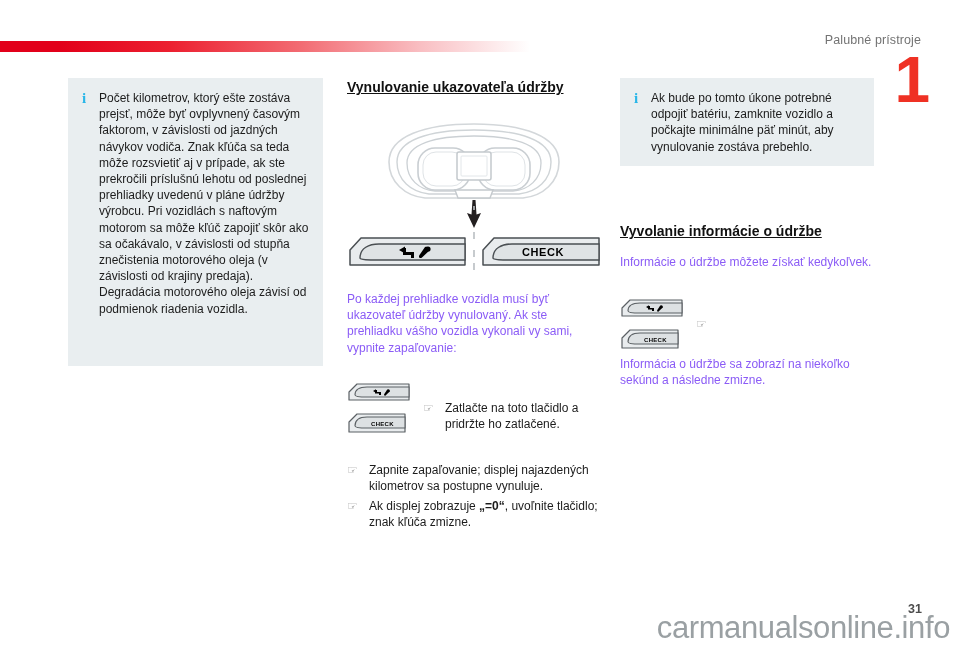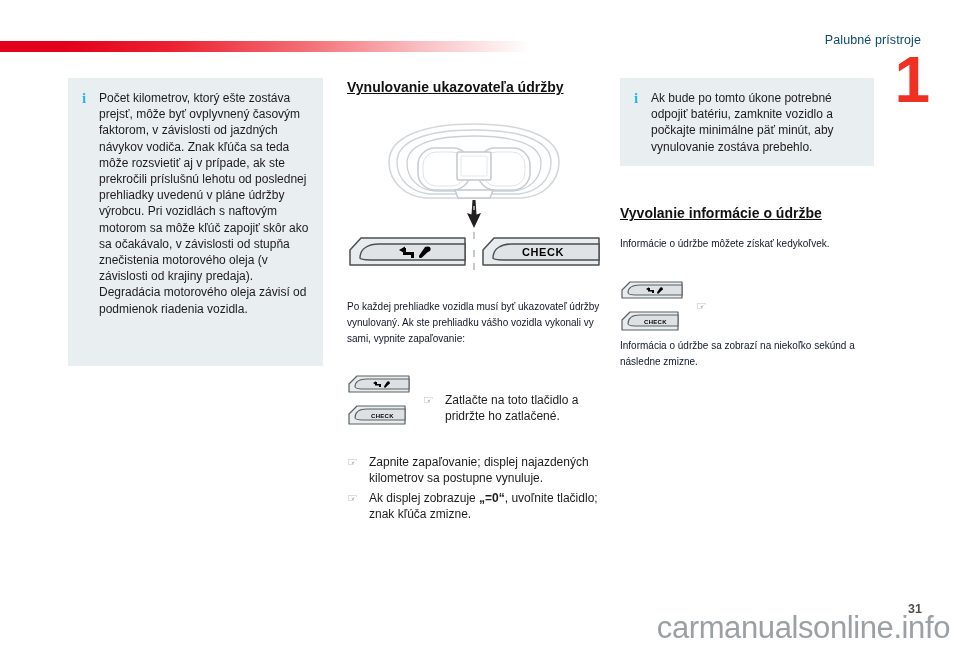--- a/index.html
+++ b/index.html
@@ -25,21 +25,21 @@
     height: 11px;
     background: linear-gradient(to right,
         #e2001a 0px, #e2001a 60px, #ec2030 170px,
         #f26b72 300px, #f9bec2 420px, #ffffff 530px);
   }
   #header-title {
     position: absolute;
     right: 39px;
     top: 33px;
     font-size: 12.5px;
-    color: #0c4a6e;
+    color: #737373;
     letter-spacing: 0.1px;
     white-space: nowrap;
   }
   #chapter-number {
     position: absolute;
     right: 32px;
     top: 52px;
     font-size: 64px;
     line-height: 56px;
     font-weight: bold;
@@ -87,23 +87,23 @@
     font-size: 14px;
     font-weight: bold;
     color: #111111;
     line-height: 18px;
     margin: 0 0 14px 0;
     text-decoration: underline;
   }
 
   
   .body-text {
-    font-size: 10px;
+    font-size: 12px;
     line-height: 16.2px;
-    color: #0f172a;
+    color: #8b5cf6;
     margin: 0;
   }
 
   
   .bullet-list { margin: 0; padding: 0; list-style: none; }
   .bullet-row {
     display: flex;
     align-items: flex-start;
     margin-bottom: 4px;
   }
@@ -217,21 +217,21 @@
       </g>
 
       <g>
         <path d="M136 140 L147 128 L252 128 L252 155 L136 155 Z" fill="#e9ecee" stroke="#4a4f53" stroke-width="1.5" stroke-linejoin="round"></path>
         <path d="M146 148 C146 138, 155 134, 165 134 L252 134 L252 150 L165 150 C155 150, 146 150, 146 148 Z" fill="#dfe3e5" stroke="#4a4f53" stroke-width="1.4"></path>
         <text x="175" y="146" font-family="Liberation Sans, sans-serif" font-size="11" font-weight="bold" fill="#000000" letter-spacing="0.6">CHECK</text>
       </g>
     </svg>
   </div>
 
-  <p class="body-text" style="margin-top:20px;">Po každej prehliadke vozidla musí byť ukazovateľ údržby vynulovaný. Ak ste prehliadku vášho vozidla vykonali vy sami, vypnite zapaľovanie:</p>
+  <p class="body-text" style="margin-top:12px;">Po každej prehliadke vozidla musí byť ukazovateľ údržby vynulovaný. Ak ste prehliadku vášho vozidla vykonali vy sami, vypnite zapaľovanie:</p>
 
   <div class="btn-illus-row" style="margin-top:26px;">
     <div class="btn-stack">
       <svg width="74" height="58" viewBox="0 0 74 58" xmlns="http://www.w3.org/2000/svg">
 
         <path d="M2 10 L10 2 L62 2 L62 18 L2 18 Z" fill="#e9ecee" stroke="#5b6064" stroke-width="1.2" stroke-linejoin="round"></path>
         <path d="M8 13 C8 7, 14 5, 20 5 L62 5 L62 15 L20 15 C14 15, 8 15, 8 13 Z" fill="#dde1e3" stroke="#5b6064" stroke-width="1.1"></path>
         <path d="M28 8 L28 11.5 L32 11.5 L32 13 L34 13 L34 10 L30 10 L30 8 Z" fill="#000"></path>
         <path d="M26 9 L29 7.2 L29 10.8 Z" fill="#000"></path>
         <path d="M40 8 C41.4 7.5, 42.6 8.4, 42.6 9.6 L38.6 13.4 C37.6 14.1, 36.6 13.1, 37.3 12.1 Z" fill="#000"></path>
@@ -261,21 +261,21 @@
 
 </div>
 
 <div class="column" id="col-right">
 
   <div class="info-box" id="right-info-box">
     <div class="info-icon">i</div>
     <div class="info-text">Ak bude po tomto úkone potrebné odpojiť batériu, zamknite vozidlo a počkajte minimálne päť minút, aby vynulovanie zostáva prebehlo.</div>
   </div>
 
-  <h2 class="section-heading" style="margin-top:38px;">Vyvolanie informácie o údržbe</h2>
+  <h2 class="section-heading" style="margin-top:56px;">Vyvolanie informácie o údržbe</h2>
 
   <p class="body-text">Informácie o údržbe môžete získať kedykoľvek.</p>
 
   <div class="btn-illus-row" style="margin-top:28px;">
     <div class="btn-stack">
       <svg width="74" height="58" viewBox="0 0 74 58" xmlns="http://www.w3.org/2000/svg">
         <path d="M2 10 L10 2 L62 2 L62 18 L2 18 Z" fill="#e9ecee" stroke="#5b6064" stroke-width="1.2" stroke-linejoin="round"></path>
         <path d="M8 13 C8 7, 14 5, 20 5 L62 5 L62 15 L20 15 C14 15, 8 15, 8 13 Z" fill="#dde1e3" stroke="#5b6064" stroke-width="1.1"></path>
         <path d="M28 8 L28 11.5 L32 11.5 L32 13 L34 13 L34 10 L30 10 L30 8 Z" fill="#000"></path>
         <path d="M26 9 L29 7.2 L29 10.8 Z" fill="#000"></path>

